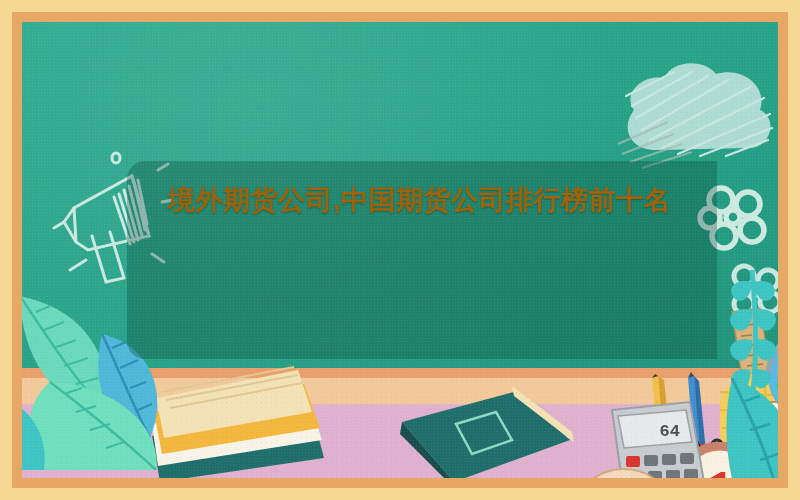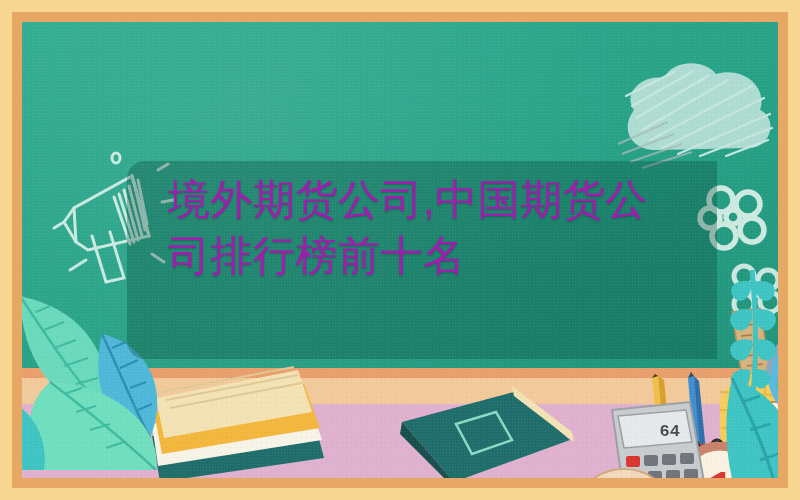--- a/index.html
+++ b/index.html
@@ -54,23 +54,23 @@
   .prop{position:absolute;}
 
   
   .panel{
     position:absolute;left:105px;top:139px;width:590px;height:198px;
     background:rgba(3,62,50,.30);
     border-radius:18px 0 0 18px;
   }
   .panel-title{
     position:absolute;left:168px;top:172px;width:520px;
-    color:#a21caf;
-    font-size:42px;line-height:56px;
-    font-weight:normal;
+    color:#a16207;
+    font-size:27px;line-height:56px;
+    font-weight:bold;
     letter-spacing:.5px;
     text-shadow:0 1px 2px rgba(0,0,0,.25);
     white-space:pre-wrap;
     word-break:break-all;
   }
 </style>
 </head>
 <body>
 
 <div class="stage">

